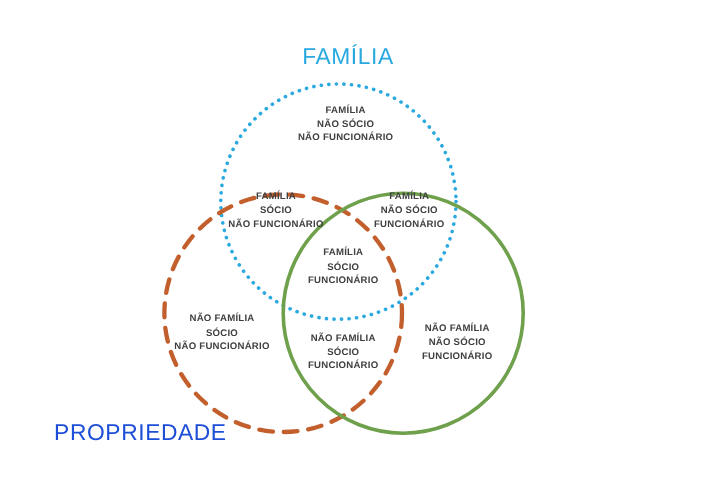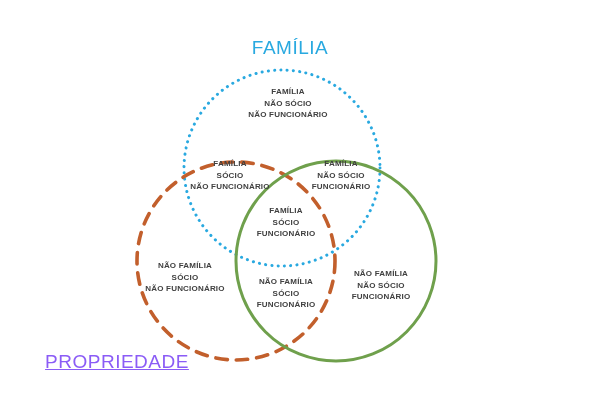--- a/index.html
+++ b/index.html
@@ -49,21 +49,21 @@
 
     <circle cx="282" cy="168" r="98" fill="none" stroke-width="3" stroke-linecap="round" stroke-dasharray="0.1 6.2" stroke="#29A9E0"></circle>
 
     <circle cx="236" cy="261" r="99" fill="none" stroke-width="3.6" stroke-linecap="round" stroke-dasharray="11.5 9" stroke="#C25F2C"></circle>
 
     <circle cx="336" cy="261" r="100" fill="none" stroke-width="3" stroke="#6FA04C"></circle>
   </svg>
 
   <div class="circle-title" style="left: 290px; top: 48px; color: rgb(41, 169, 224);">FAMÍLIA</div>
 
-  <div class="circle-title" style="left: 117px; top: 362px; color: #8b5cf6; text-decoration: underline;">PROPRIEDADE</div>
+  <div class="circle-title" style="left: 117px; top: 362px; color: #1d4ed8;">PROPRIEDADE</div>
 
 
   <div class="region" style="left: 288px; top: 103px; color: rgb(64, 64, 64);">
     <span>FAMÍLIA</span>
     <span>NÃO SÓCIO</span>
     <span>NÃO FUNCIONÁRIO</span>
   </div>
 
   <div class="region" style="left: 230px; top: 175px; color: rgb(64, 64, 64);">
     <span>FAMÍLIA</span>

